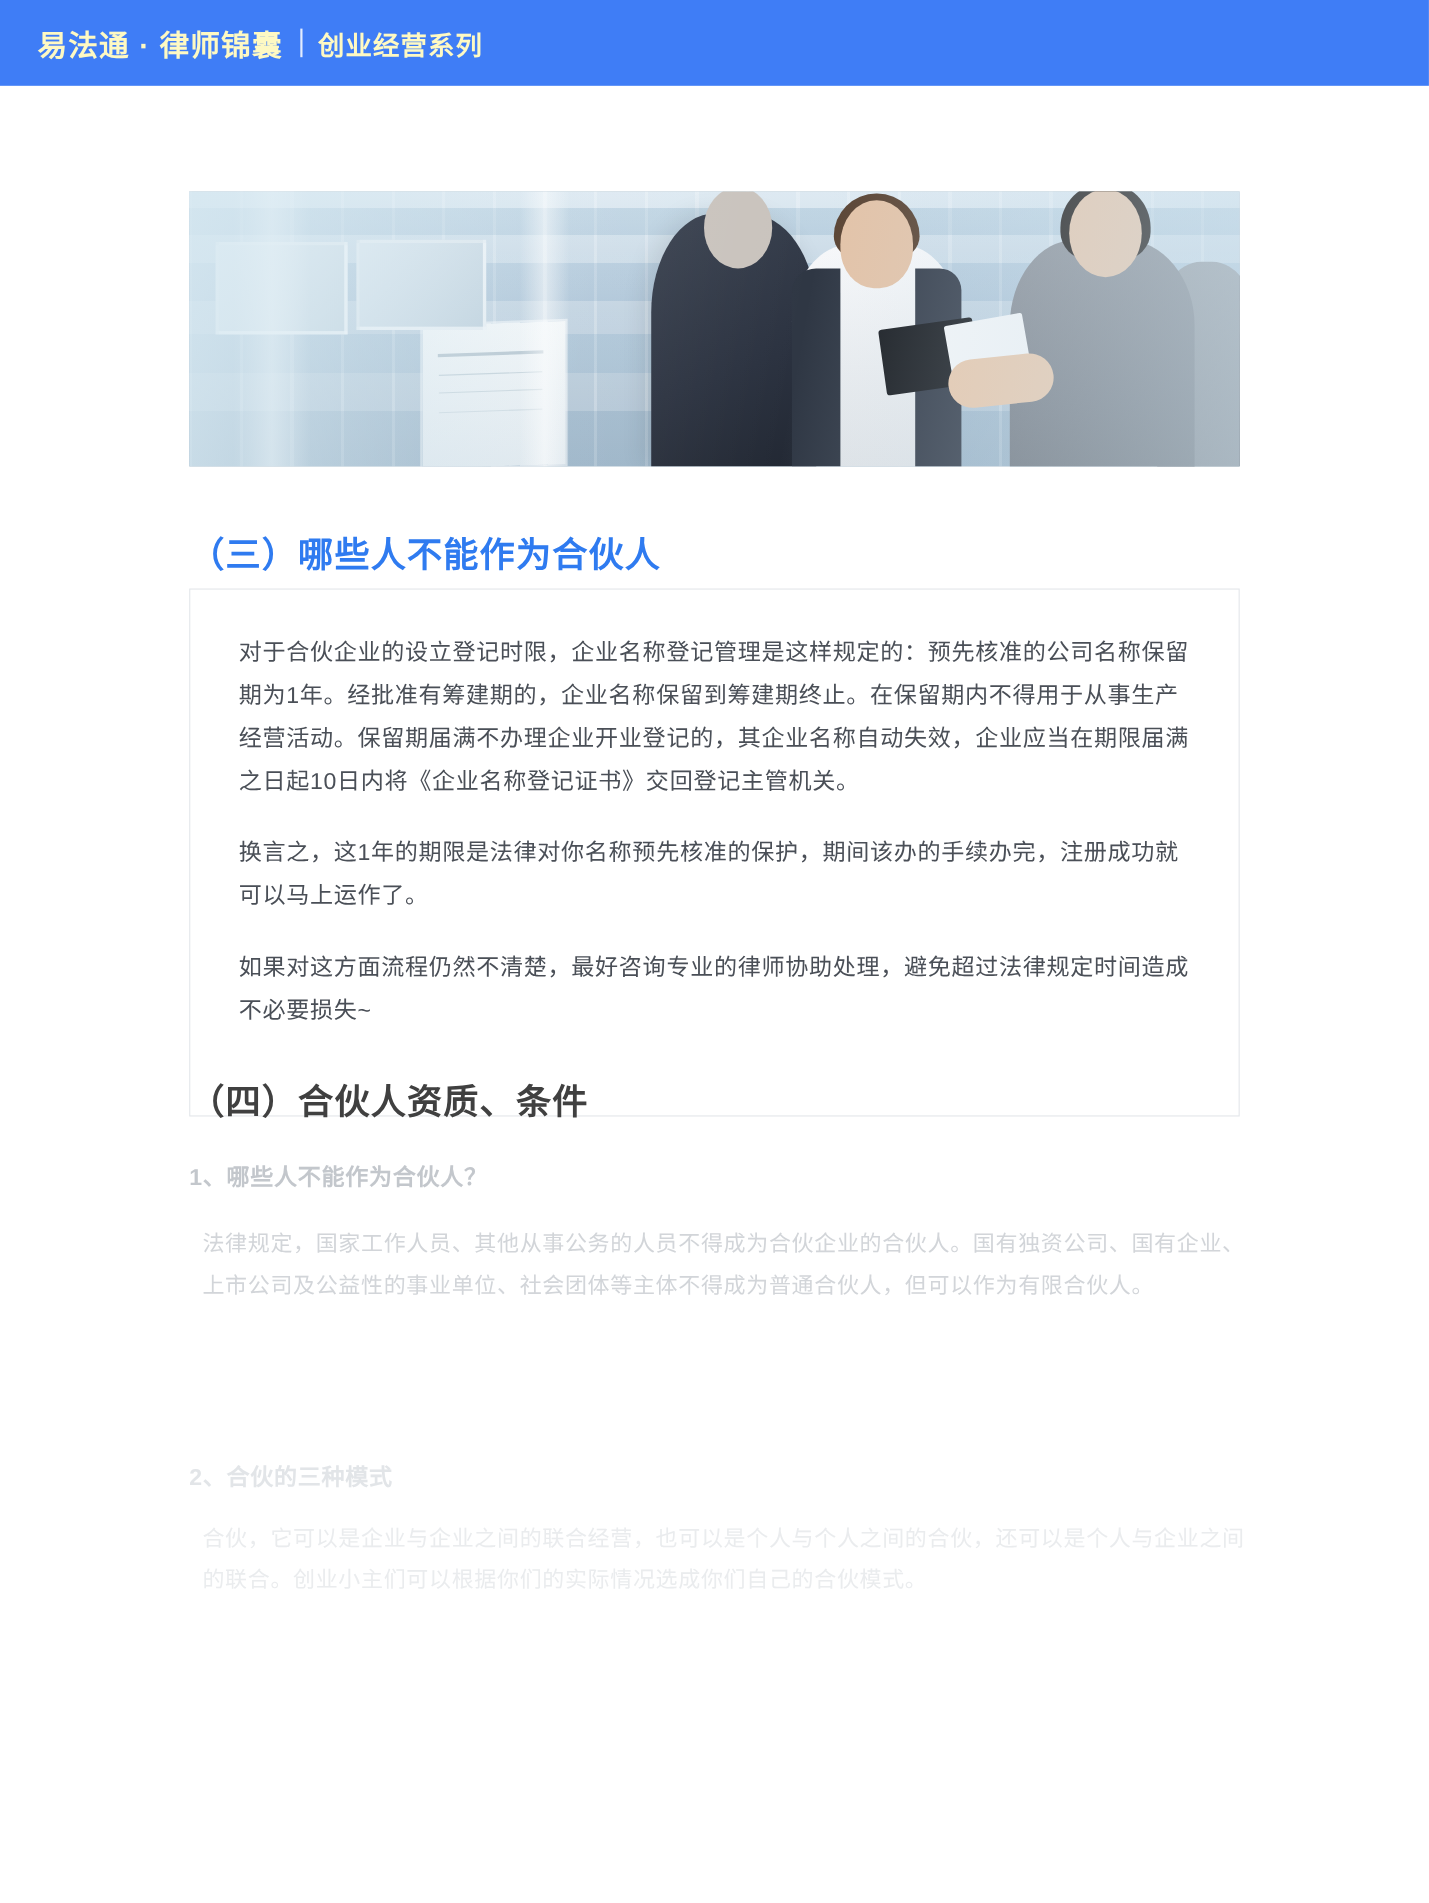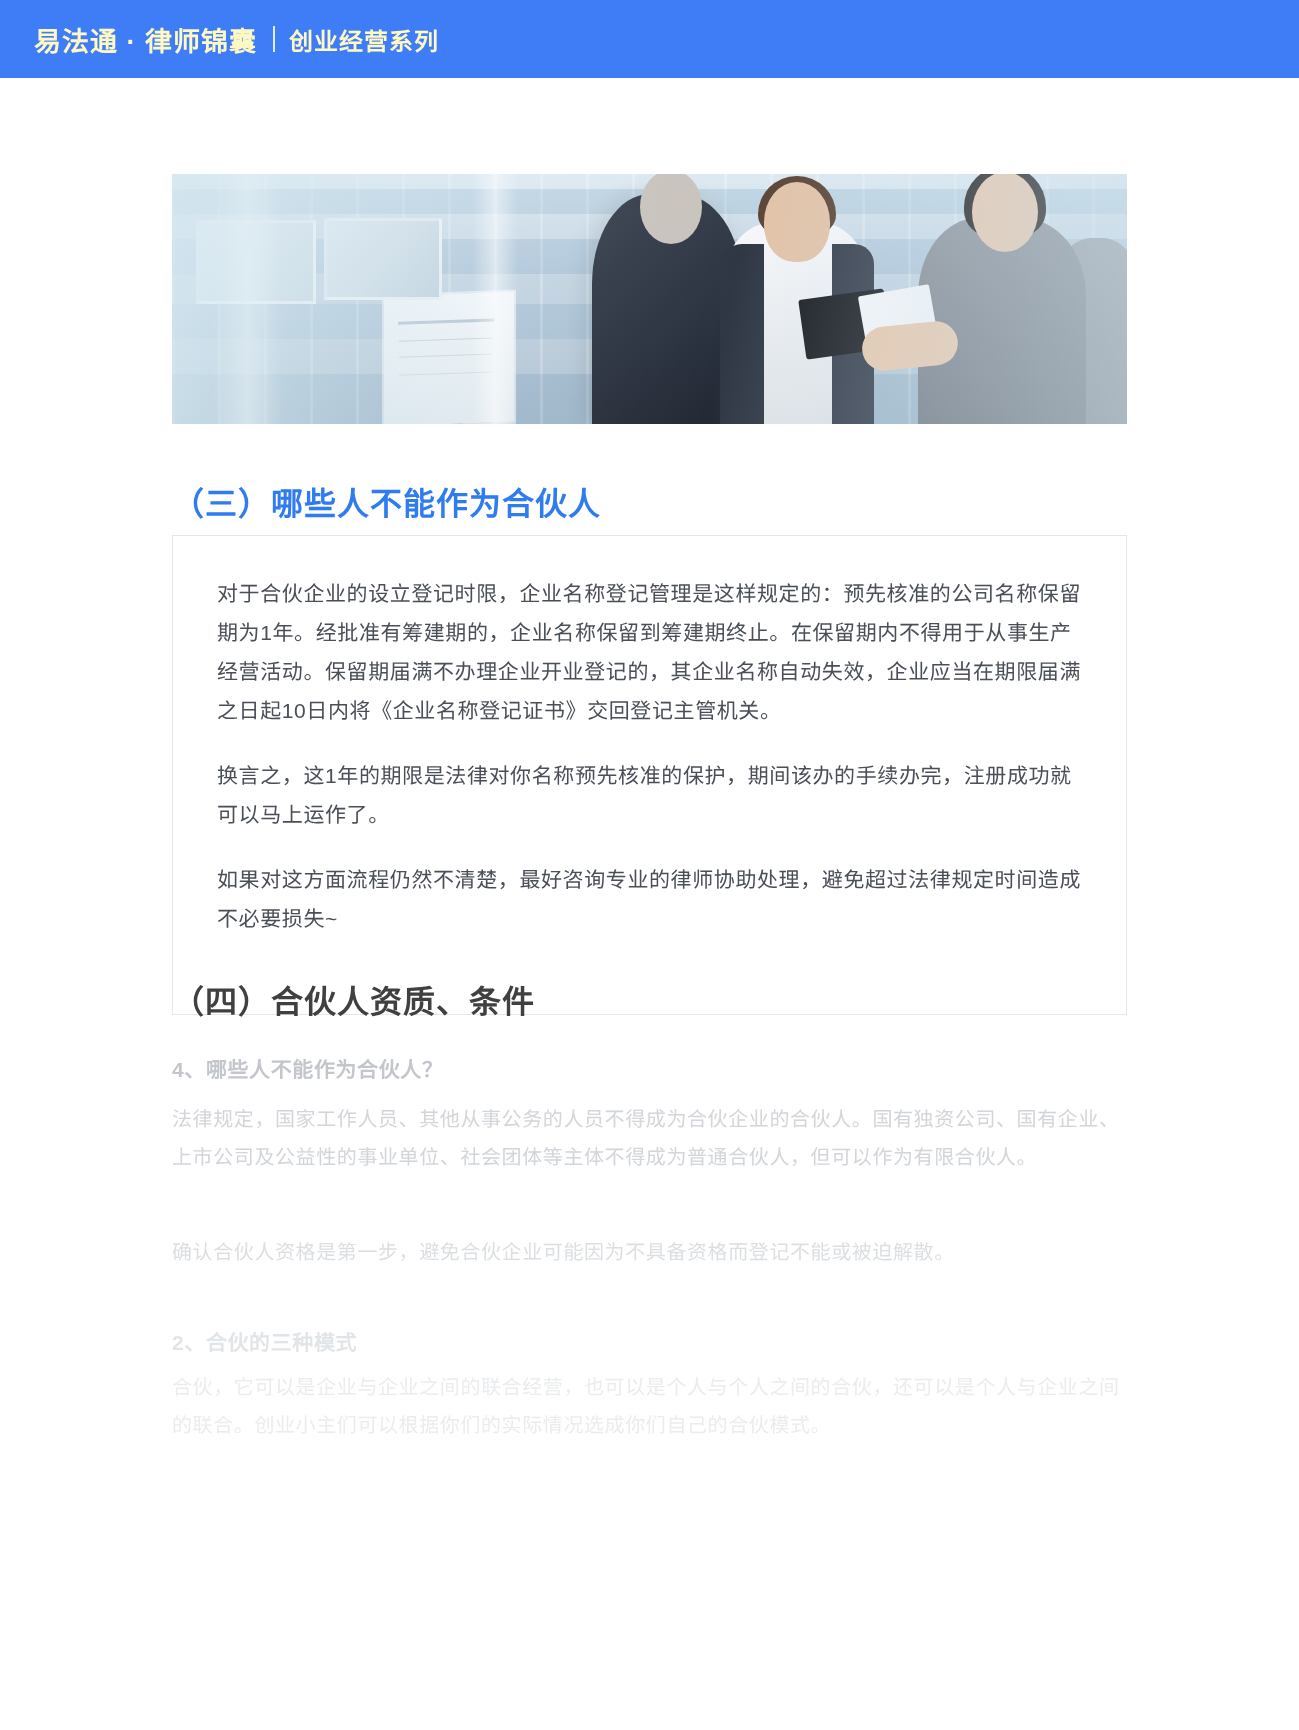--- a/index.html
+++ b/index.html
@@ -337,21 +337,21 @@
     letter-spacing: .6px;
     white-space: nowrap;
   }
   .body-p {
     position: absolute;
     left: 172px;
     width: 955px;
     font-size: 20px;
     line-height: 38px;
     letter-spacing: .6px;
-    margin: 0;
+    margin: 12px;
   }
   .fade-1 { color: #c3c7cc; }
   .fade-2 { color: #d2d5d9; }
   .fade-3 { color: #dcdfe2; }
   .fade-4 { color: #e2e5e8; }
   .fade-5 { color: #eaecee; }
 </style>
 </head>
 <body>
 
@@ -401,23 +401,22 @@
   <div class="framebox">
     <div class="fb-pad">
       <p>对于合伙企业的设立登记时限，企业名称登记管理是这样规定的：预先核准的公司名称保留期为1年。经批准有筹建期的，企业名称保留到筹建期终止。在保留期内不得用于从事生产经营活动。保留期届满不办理企业开业登记的，其企业名称自动失效，企业应当在期限届满之日起10日内将《企业名称登记证书》交回登记主管机关。</p>
       <p class="fb-p2">换言之，这1年的期限是法律对你名称预先核准的保护，期间该办的手续办完，注册成功就可以马上运作了。</p>
       <p class="fb-p3">如果对这方面流程仍然不清楚，最好咨询专业的律师协助处理，避免超过法律规定时间造成不必要损失~</p>
     </div>
   </div>
 
   <div class="h-section h-fade" style="top: 898px;">（四）合伙人资质、条件</div>
 
-  <div class="sub-h fade-1" style="top: 975px;">4、哪些人不能作为合伙人？</div>
+  <div class="sub-h fade-1" style="top: 975px;">1、哪些人不能作为合伙人？</div>
 
   <p class="body-p fade-2" style="top: 1022px;">法律规定，国家工作人员、其他从事公务的人员不得成为合伙企业的合伙人。国有独资公司、国有企业、上市公司及公益性的事业单位、社会团体等主体不得成为普通合伙人，但可以作为有限合伙人。</p>
 
-  <p class="body-p fade-3" style="top: 1155px;">确认合伙人资格是第一步，避免合伙企业可能因为不具备资格而登记不能或被迫解散。</p>
 
   <div class="sub-h fade-4" style="top: 1248px;">2、合伙的三种模式</div>
 
   <p class="body-p fade-5" style="top: 1290px;">合伙，它可以是企业与企业之间的联合经营，也可以是个人与个人之间的合伙，还可以是个人与企业之间的联合。创业小主们可以根据你们的实际情况选成你们自己的合伙模式。</p>
 
 </div>
 
 </body></html>

